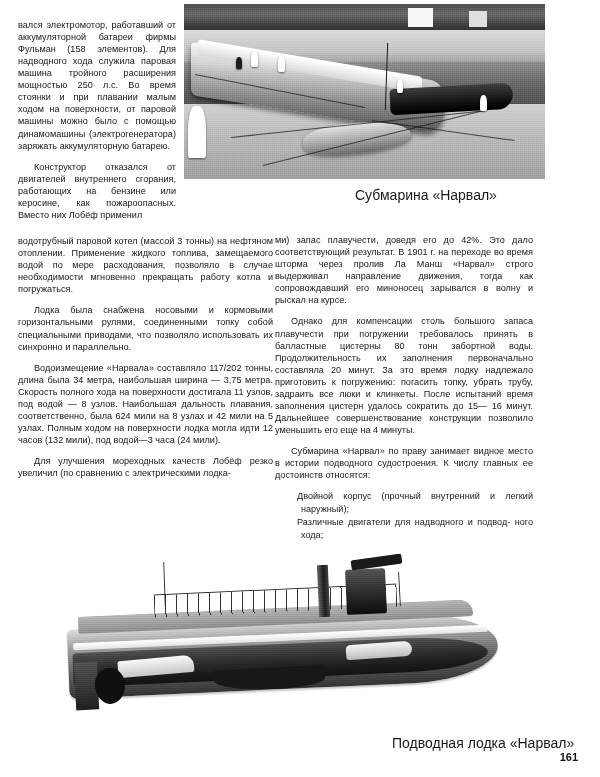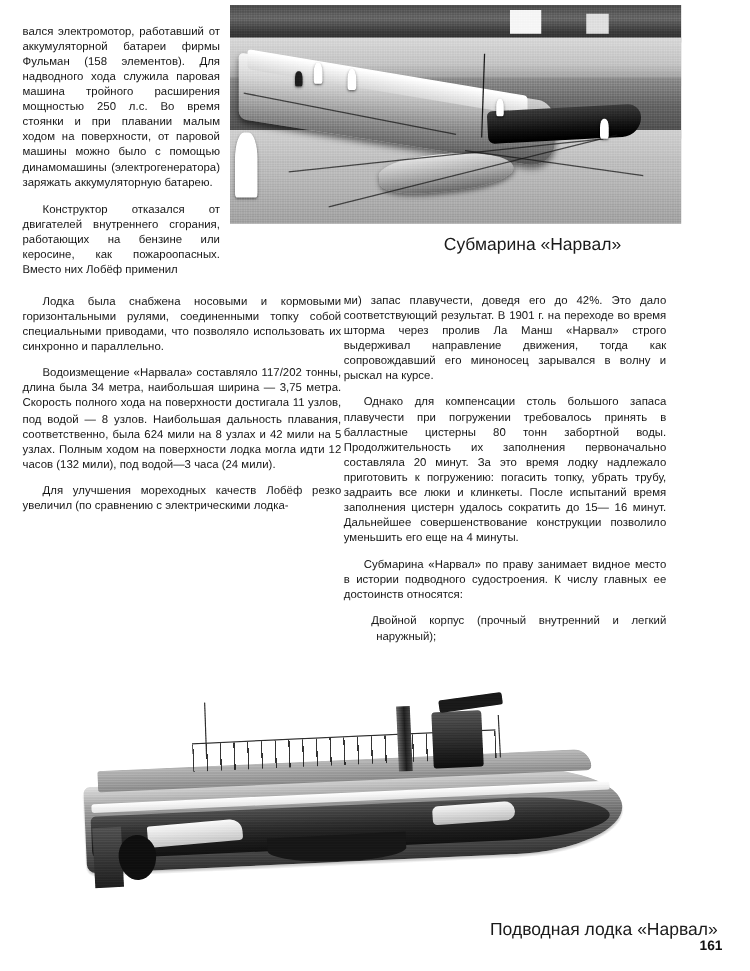--- a/index.html
+++ b/index.html
@@ -354,34 +354,39 @@
   </div>
 
   <div class="caption" id="caption-top">Субмарина «Нарвал»</div>
 
   <div id="left-narrow">
     <p class="para">вался электромотор, работавший от аккумуляторной батареи фирмы Фульман (158 элементов). Для надводного хода служила паровая машина тройного расширения мощностью 250 л.с. Во время стоянки и при плавании малым ходом на поверхности, от паровой машины можно было с помощью динамомашины (электрогенератора) заряжать аккумуляторную батарею.</p>
     <p class="para indent">Конструктор отказался от двигателей внутреннего сгорания, работающих на бензине или керосине, как пожароопасных. Вместо них Лобёф применил</p>
   </div>
 
   <div id="left-wide">
+    <p class="para">водотрубный паровой котел (массой 3 тонны) на нефтяном отоплении. Применение жидкого топлива, замещаемого водой по мере расходования, позволяло в случае необходимости мгновенно прекращать работу котла и погружаться.</p>
     <p class="para indent">Лодка была снабжена носовыми и кормовыми горизонтальными рулями, соединенными топку собой специальными приводами, что позволяло использовать их синхронно и параллельно.</p>
     <p class="para indent">Водоизмещение «Нарвала» составляло 117/202 тонны, длина была 34 метра, наибольшая ширина — 3,75 метра. Скорость полного хода на поверхности достигала 11 узлов, под водой — 8 узлов. Наибольшая дальность плавания, соответственно, была 624 мили на 8 узлах и 42 мили на 5 узлах. Полным ходом на поверхности лодка могла идти 12 часов (132 мили), под водой—3 часа (24 мили).</p>
     <p class="para indent">Для улучшения мореходных качеств Лобёф резко увеличил (по сравнению с электрическими лодка-</p>
   </div>
 
   <div id="right-col">
     <p class="para">ми) запас плавучести, доведя его до 42%. Это дало соответствующий результат. В 1901 г. на переходе во время шторма через пролив Ла Манш «Нарвал» строго выдерживал направление движения, тогда как сопровождавший его миноносец зарывался в волну и рыскал на курсе.</p>
     <p class="para indent">Однако для компенсации столь большого запаса плавучести при погружении требовалось принять в балластные цистерны 80 тонн забортной воды. Продолжительность их заполнения первоначально составляла 20 минут. За это время лодку надлежало приготовить к погружению: погасить топку, убрать трубу, задраить все люки и клинкеты. После испытаний время заполнения цистерн удалось сократить до 15— 16 минут. Дальнейшее совершенствование конструкции позволило уменьшить его еще на 4 минуты.</p>
     <p class="para indent">Субмарина «Нарвал» по праву занимает видное место в истории подводного судостроения. К числу главных ее достоинств относятся:</p>
 
     <ul class="feature-list">
       <li>
         <span>Двойной корпус (прочный внутренний и легкий</span>
         <div class="cont" style="text-align:center;text-indent:0;">наружный);</div>
+      </li>
+      <li>
+        <span>Различные двигатели для надводного и подвод-</span>
+        <div class="cont" style="text-align:center;text-indent:0;">ного хода;</div>
       </li>
     </ul>
   </div>
 
   <div id="photo-bottom">
     <div class="b-hull"></div>
     <div class="b-hull-shadow"></div>
     <div class="b-waterline"></div>
     <div class="b-deck"></div>
     <div class="b-keelshadow"></div>

